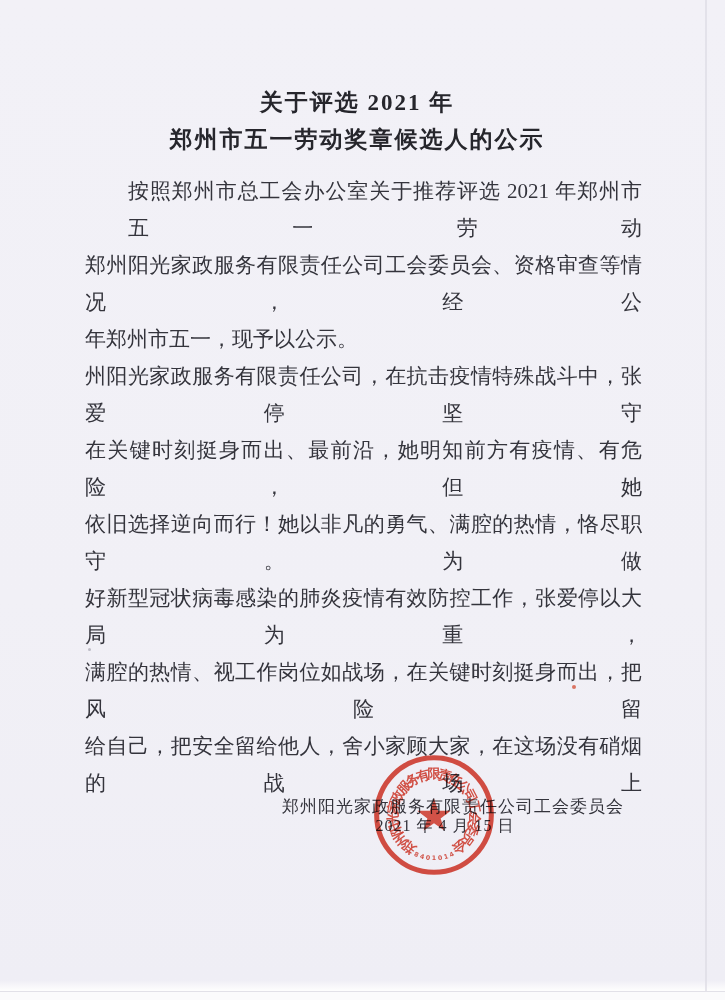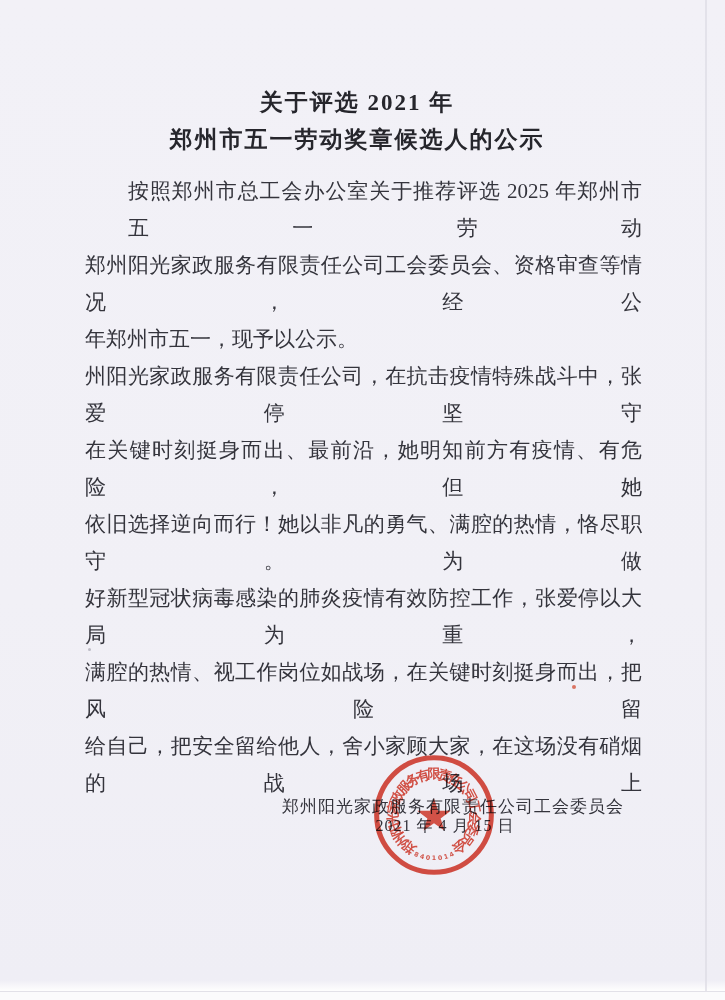--- a/index.html
+++ b/index.html
@@ -57,21 +57,21 @@
 <body>
 
 <div class="page">
 
   <div class="title-block">
     <div>关于评选 2021 年</div>
     <div>郑州市五一劳动奖章候选人的公示</div>
   </div>
 
   <div class="body-block" id="body-lines">
-      <div class="line indent fill">按照郑州市总工会办公室关于推荐评选 2025 年郑州市五一劳动</div>
+      <div class="line indent fill">按照郑州市总工会办公室关于推荐评选 2021 年郑州市五一劳动</div>
       <div class="line fill">郑州阳光家政服务有限责任公司工会委员会、资格审查等情况，经公</div>
       <div class="line">年郑州市五一，现予以公示。</div>
       <div class="line fill">州阳光家政服务有限责任公司，在抗击疫情特殊战斗中，张爱停坚守</div>
       <div class="line fill">在关键时刻挺身而出、最前沿，她明知前方有疫情、有危险，但她</div>
       <div class="line fill">依旧选择逆向而行！她以非凡的勇气、满腔的热情，恪尽职守。为做</div>
       <div class="line fill">好新型冠状病毒感染的肺炎疫情有效防控工作，张爱停以大局为重，</div>
       <div class="line fill">满腔的热情、视工作岗位如战场，在关键时刻挺身而出，把风险留</div>
       <div class="line fill">给自己，把安全留给他人，舍小家顾大家，在这场没有硝烟的战场上</div>
     </div>
 

